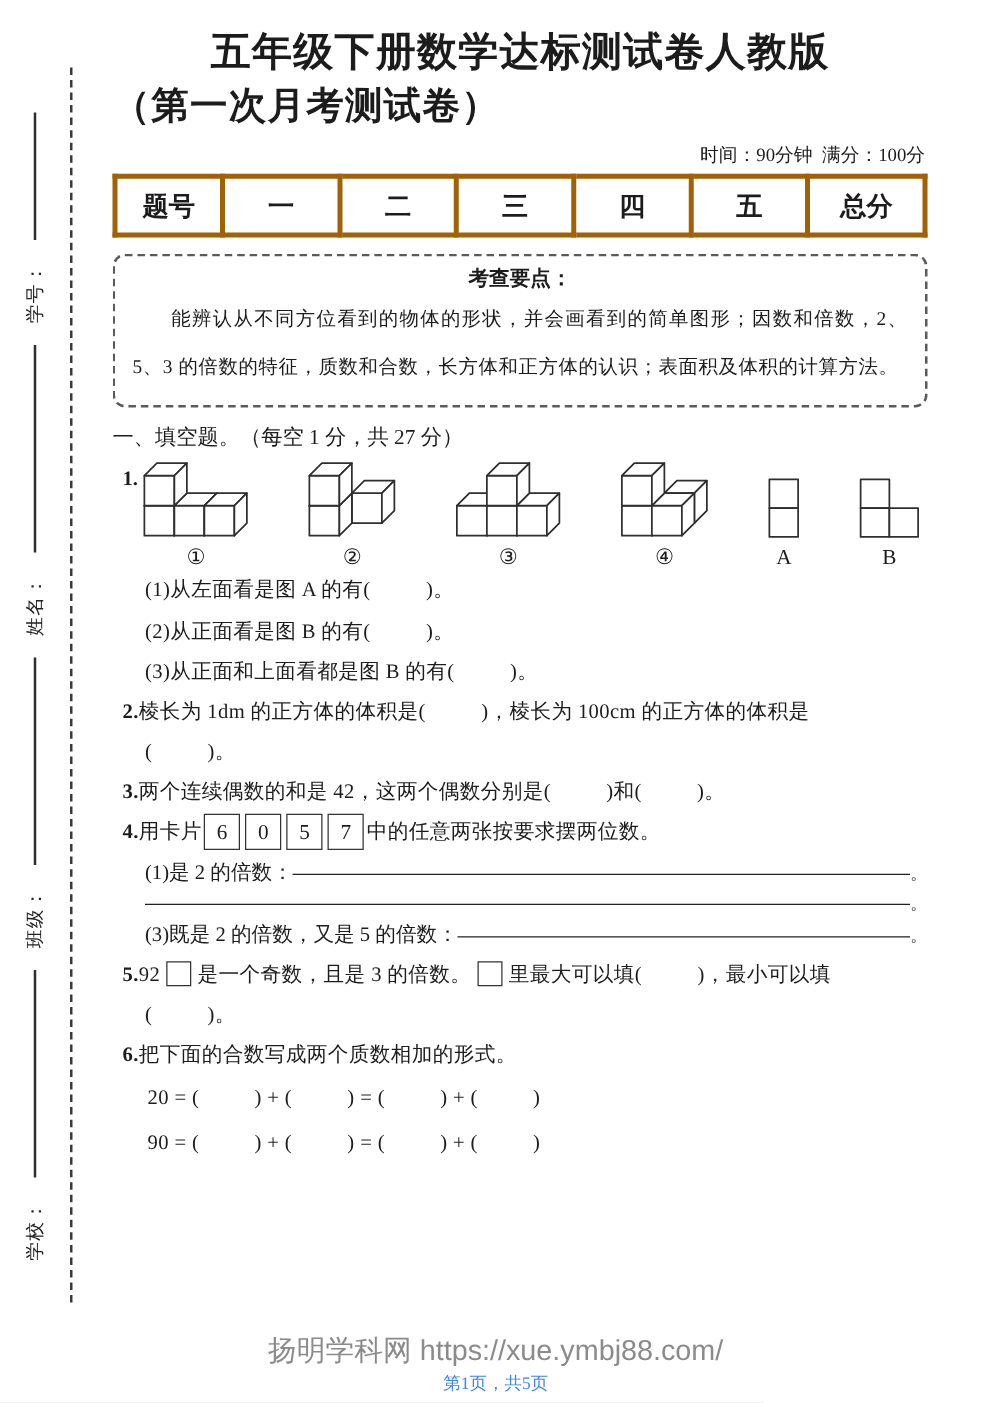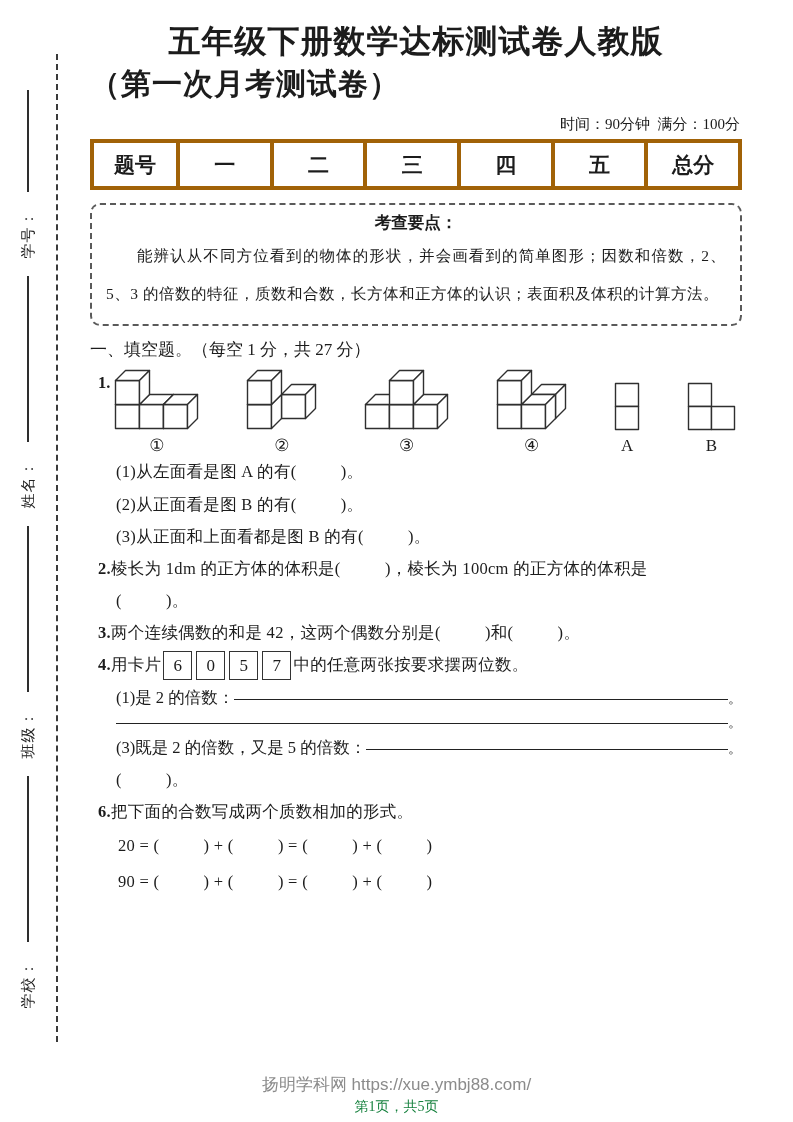--- a/index.html
+++ b/index.html
@@ -74,22 +74,22 @@
   .ul-line .lbl { white-space:pre-wrap; font-size:16.5px; line-height:1.95; }
   .blank-underline { flex:1; border-bottom:1.5px solid #222; transform:translateY(-3px); }
   .ul-line .end { font-size:14px; }
 
   .eq-line { padding-left:28px; font-size:16.5px; line-height:2.15;
              white-space:pre-wrap; letter-spacing:0.3px; }
 
   
   footer { position:absolute; left:0; right:0; bottom:6px; text-align:center;
            color:#8b8b8b; font-family:"Liberation Sans","DejaVu Sans",sans-serif; }
-  .f-site { font-size:17px; }
-  .f-page { font-size:14px; margin-top:2px; color:#15803d;
+  .f-site { font-size:23px; }
+  .f-page { font-size:14px; margin-top:2px; color:#3b82f6;
             font-family:"Liberation Serif","DejaVu Serif",serif; }
 </style>
 </head>
 <body>
 
 <div class="page">
 
   <aside class="sidebar">
     <div class="side-field">
       <div class="blank-vline"></div>
@@ -265,20 +265,21 @@
     <div class="ul-line">
       <span class="blank-underline"></span>
       <span class="end">。</span>
     </div>
     <div class="ul-line">
       <span class="lbl">(3)既是 2 的倍数，又是 5 的倍数：</span>
       <span class="blank-underline"></span>
       <span class="end">。</span>
     </div>
 
+    <div class="qline ind1"><span class="qnum">5.</span><span>92</span><span class="sqbox"></span><span>是一个奇数，且是 3 的倍数。</span><span class="sqbox"></span><span>里最大可以填(          )，最小可以填</span></div>
     <div class="qline ind2">(          )。</div>
 
     <div class="qline ind1"><span class="qnum">6.</span><span>把下面的合数写成两个质数相加的形式。</span></div>
     <div class="eq-line">20 = (          ) + (          ) = (          ) + (          )</div>
     <div class="eq-line">90 = (          ) + (          ) = (          ) + (          )</div>
   </main>
 
   <footer>
     <div class="f-site">扬明学科网 https://xue.ymbj88.com/</div>
     <div class="f-page">第1页，共5页</div>

